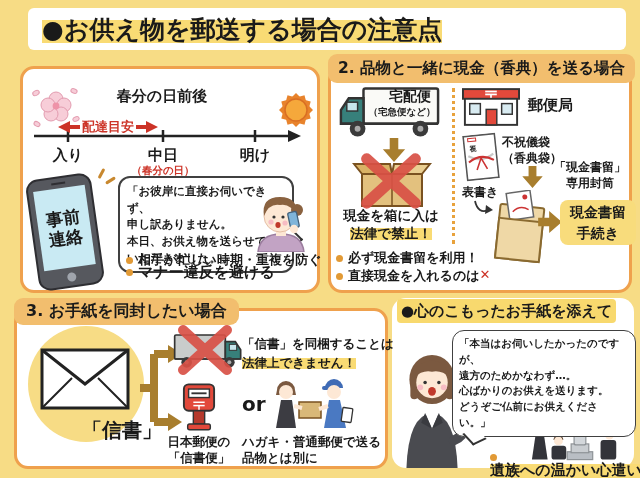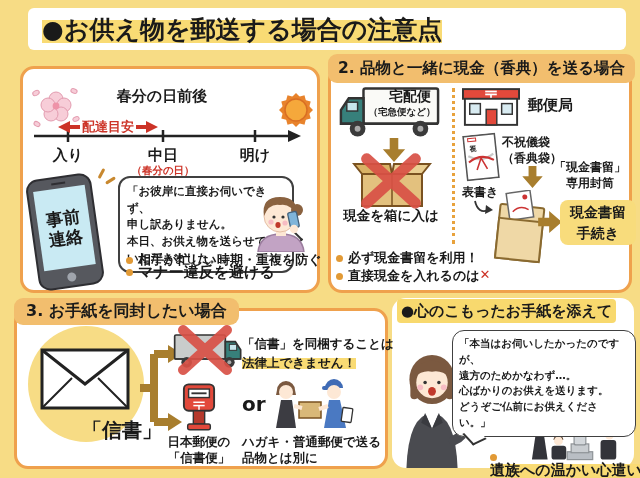--- a/index.html
+++ b/index.html
@@ -179,20 +179,21 @@
       <line x1="40" y1="14" x2="40" y2="46" stroke="#7A5220" stroke-width="1.5"></line>
     </svg>
   </div>
   <div class="abs" style="left:360px;top:152px;">
     <svg width="62" height="58" viewBox="0 0 56 52">
         <path d="M6 6 L50 46 M50 6 L6 46" stroke="#D85045" stroke-width="10" stroke-linecap="round" fill="none" opacity="0.92"></path>
       </svg>
   </div>
   <div class="abs b center" style="left:332px;top:207px;width:118px;font-size:13.5px;line-height:1.3;">
     <div>現金を箱に入は</div>
+    <div><span class="hl">法律で禁止！</span></div>
   </div>
   <div class="divider" style="left:452px;top:88px;height:156px;"></div>
 
   <div class="abs" style="left:462px;top:86px;">
     <svg width="58" height="41" viewBox="0 0 60 42">
       <rect x="3" y="11" width="54" height="29" fill="#FFF" stroke="#333" stroke-width="2"></rect>
       <rect x="1" y="3" width="58" height="10" fill="#E2493B" stroke="#333" stroke-width="2"></rect>
       <g stroke="#fff" stroke-width="1.8">
         <line x1="24" y1="5.5" x2="36" y2="5.5"></line>
           <line x1="24" y1="8.5" x2="36" y2="8.5"></line>

